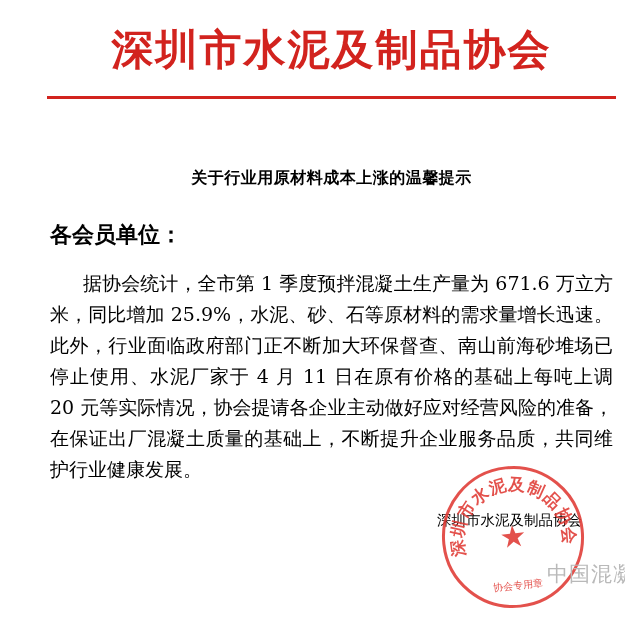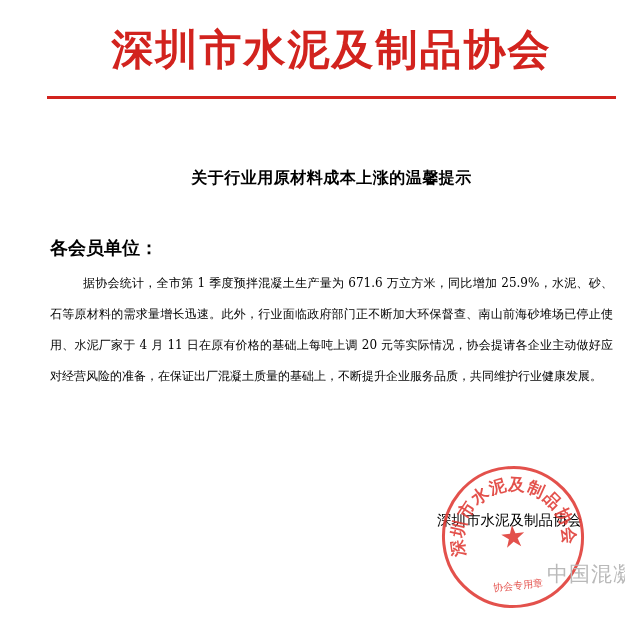--- a/index.html
+++ b/index.html
@@ -52,33 +52,33 @@
     width: 100%;
     text-align: center;
     font-family: "DejaVu Sans", sans-serif;
     font-weight: bold;
     font-size: 16px;
     color: #000000;
     letter-spacing: 0.5px;
   }
   .salutation {
     position: absolute;
-    top: 236px;
+    top: 220px;
     left: 31px;
-    font-size: 18px;
+    font-size: 22px;
     color: #000000;
     font-family: "DejaVu Serif", serif;
     font-weight: bold;
   }
   .body-text {
     position: absolute;
     top: 268px;
     left: 31px;
     width: 563px;
-    font-size: 12px;
+    font-size: 19px;
     line-height: 31px;
     color: #000000;
     font-family: "DejaVu Serif", serif;
     text-align: justify;
     text-indent: 33px;
   }
   .signature-block {
     position: absolute;
     top: 505px;
     right: 62px;

